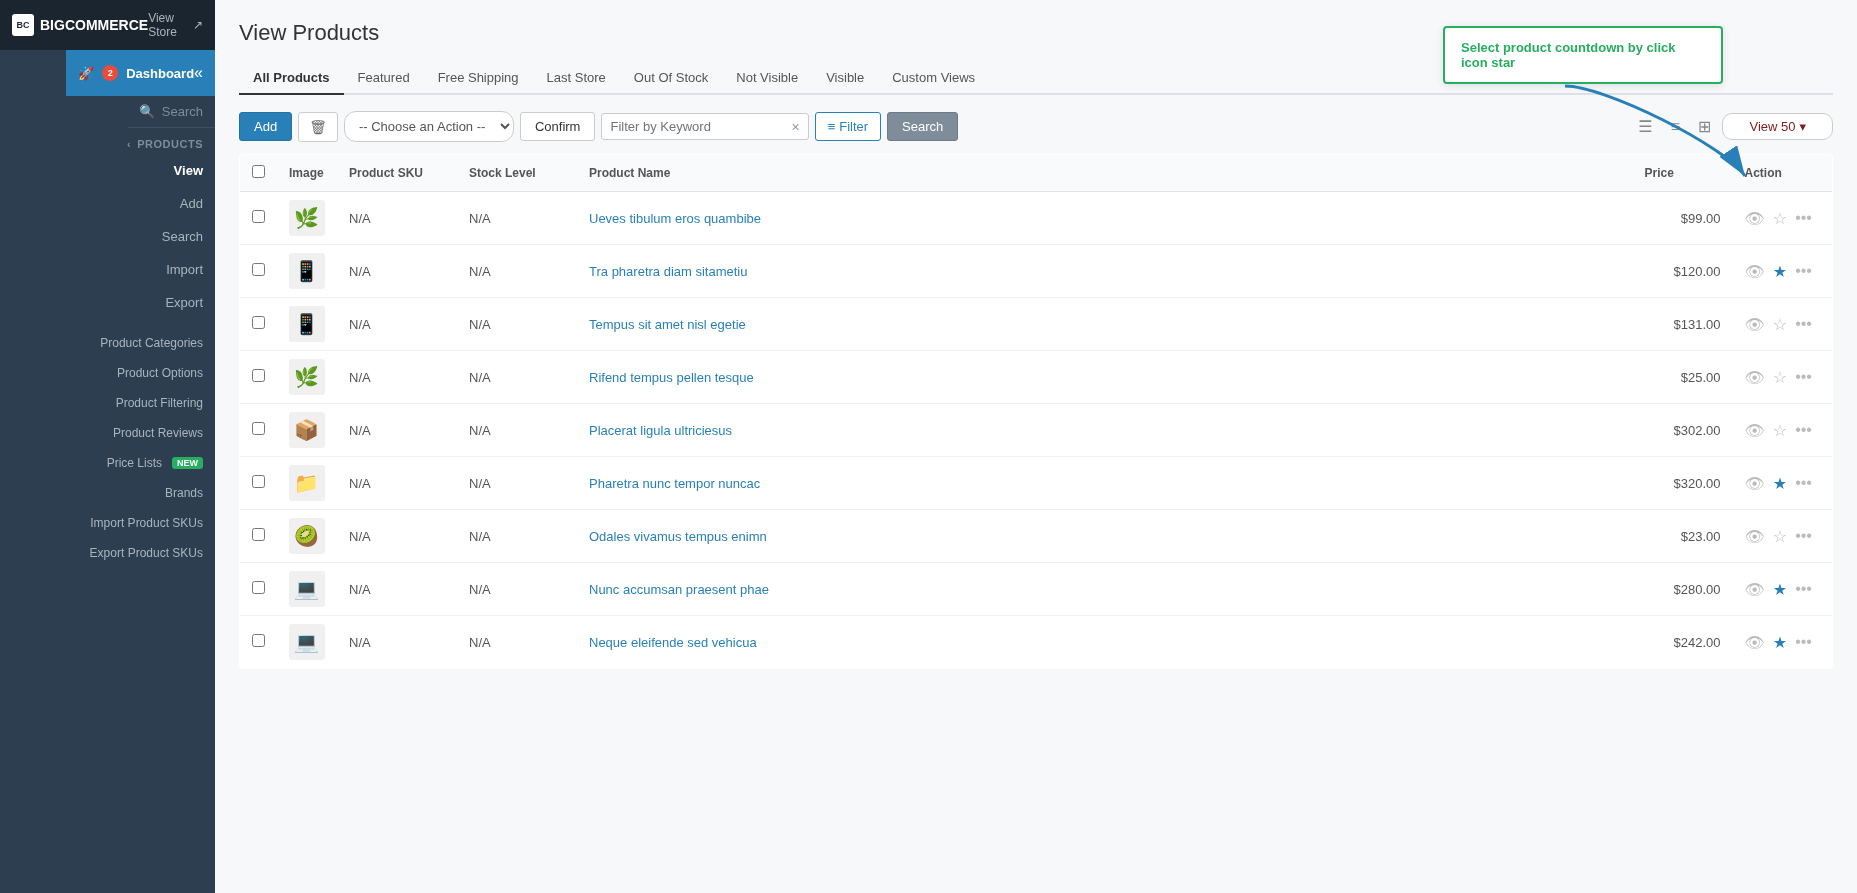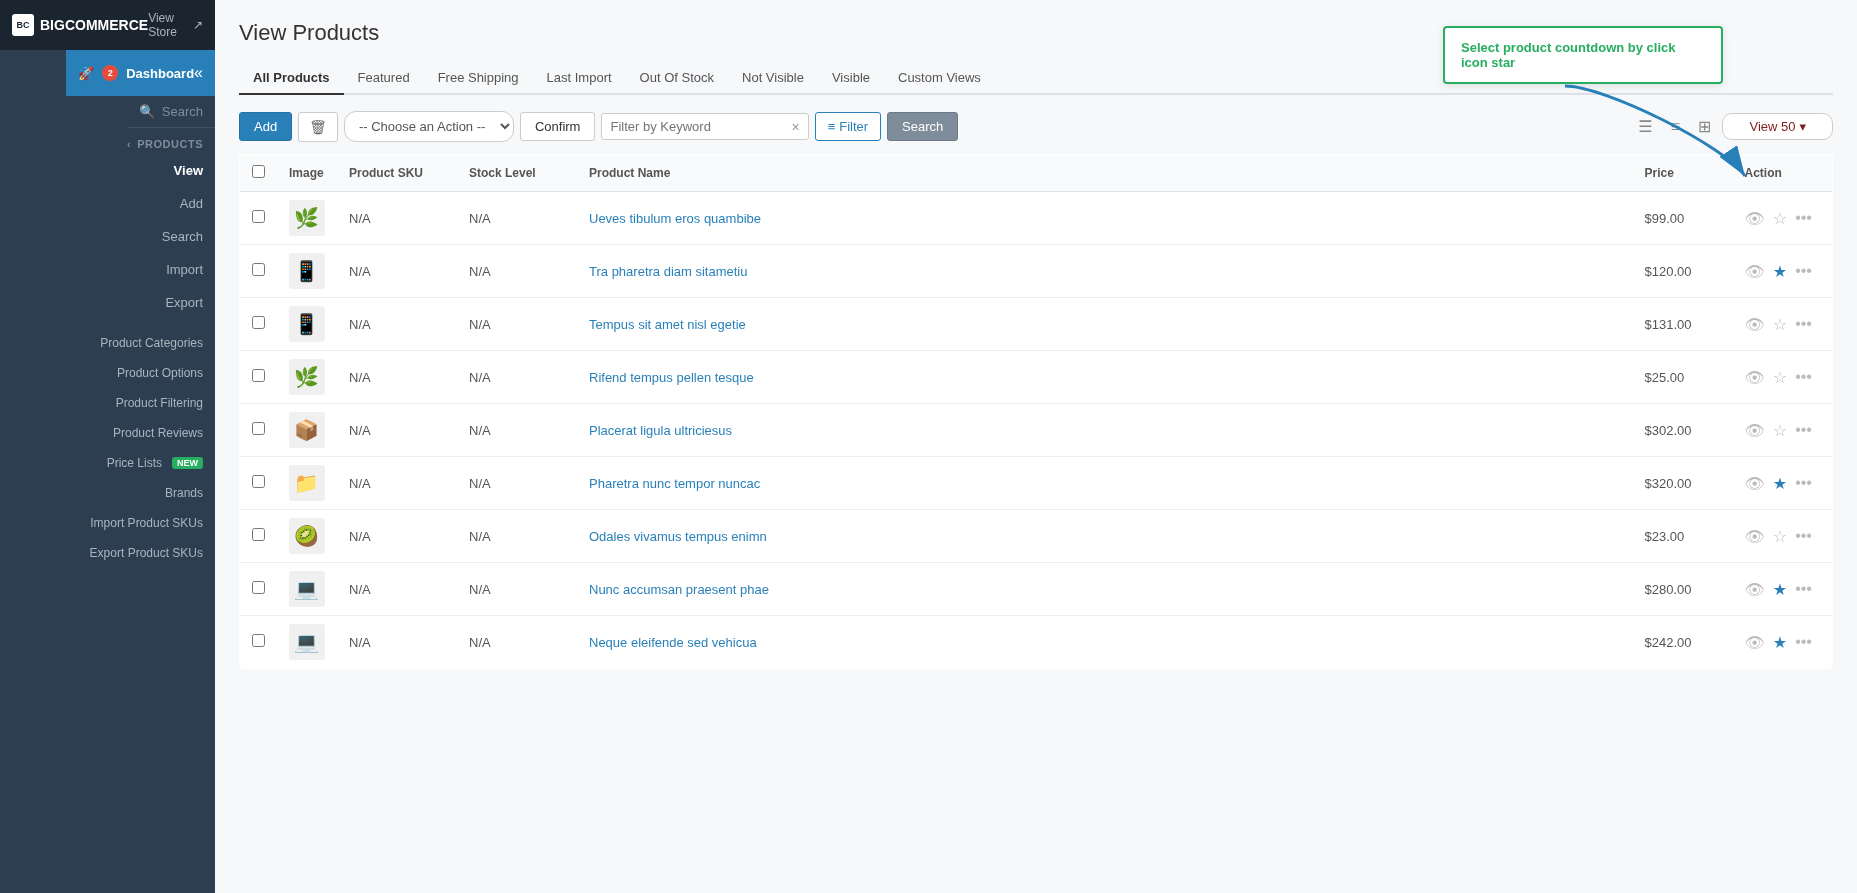--- a/index.html
+++ b/index.html
@@ -380,20 +380,21 @@
       align-items: center;
       gap: 8px;
     }
     .eye-icon, .star-icon, .dots-icon {
       cursor: pointer;
       color: #bbb;
       font-size: 16px;
     }
     .star-icon.active { color: #2980b9; }
     .price-cell {
+      text-align: right;
       font-size: 13px;
       color: #333;
     }
     .check-col { width: 30px; }
     .img-col { width: 60px; }
     .sku-col { width: 120px; }
     .stock-col { width: 120px; }
     .action-col { width: 100px; text-align: right; }
     .price-col { width: 100px; text-align: right; }
   </style>
@@ -479,21 +480,21 @@
 </div>
 
 <div id="main">
   <div id="main-content">
     <h1 class="page-title">View Products</h1>
 
     <div class="tabs-bar">
       <div class="tab-item active">All Products</div>
       <div class="tab-item">Featured</div>
       <div class="tab-item">Free Shipping</div>
-      <div class="tab-item">Last Import</div>
+      <div class="tab-item">Last Store</div>
       <div class="tab-item">Out Of Stock</div>
       <div class="tab-item">Not Visible</div>
       <div class="tab-item">Visible</div>
       <div class="tab-item">Custom Views</div>
     </div>
 
     <div class="toolbar">
       <button class="btn btn-primary">Add</button>
       <button class="btn-icon">
         <span>🗑</span>

